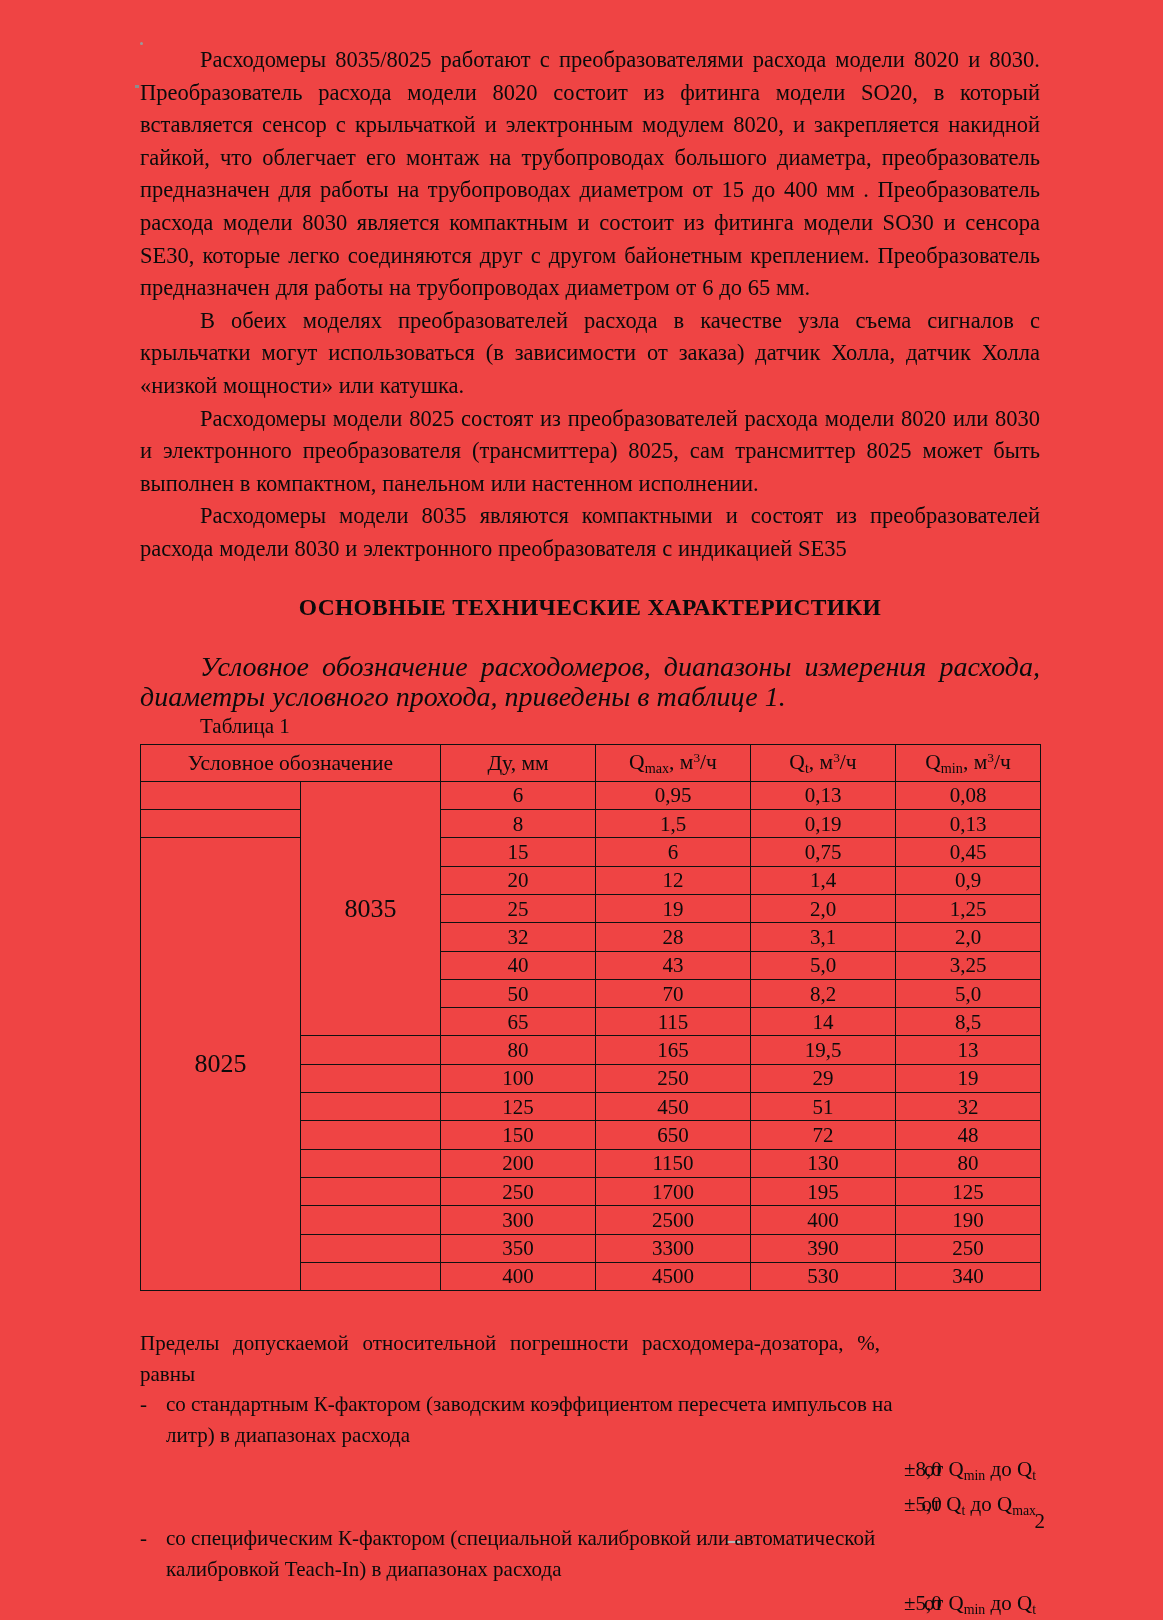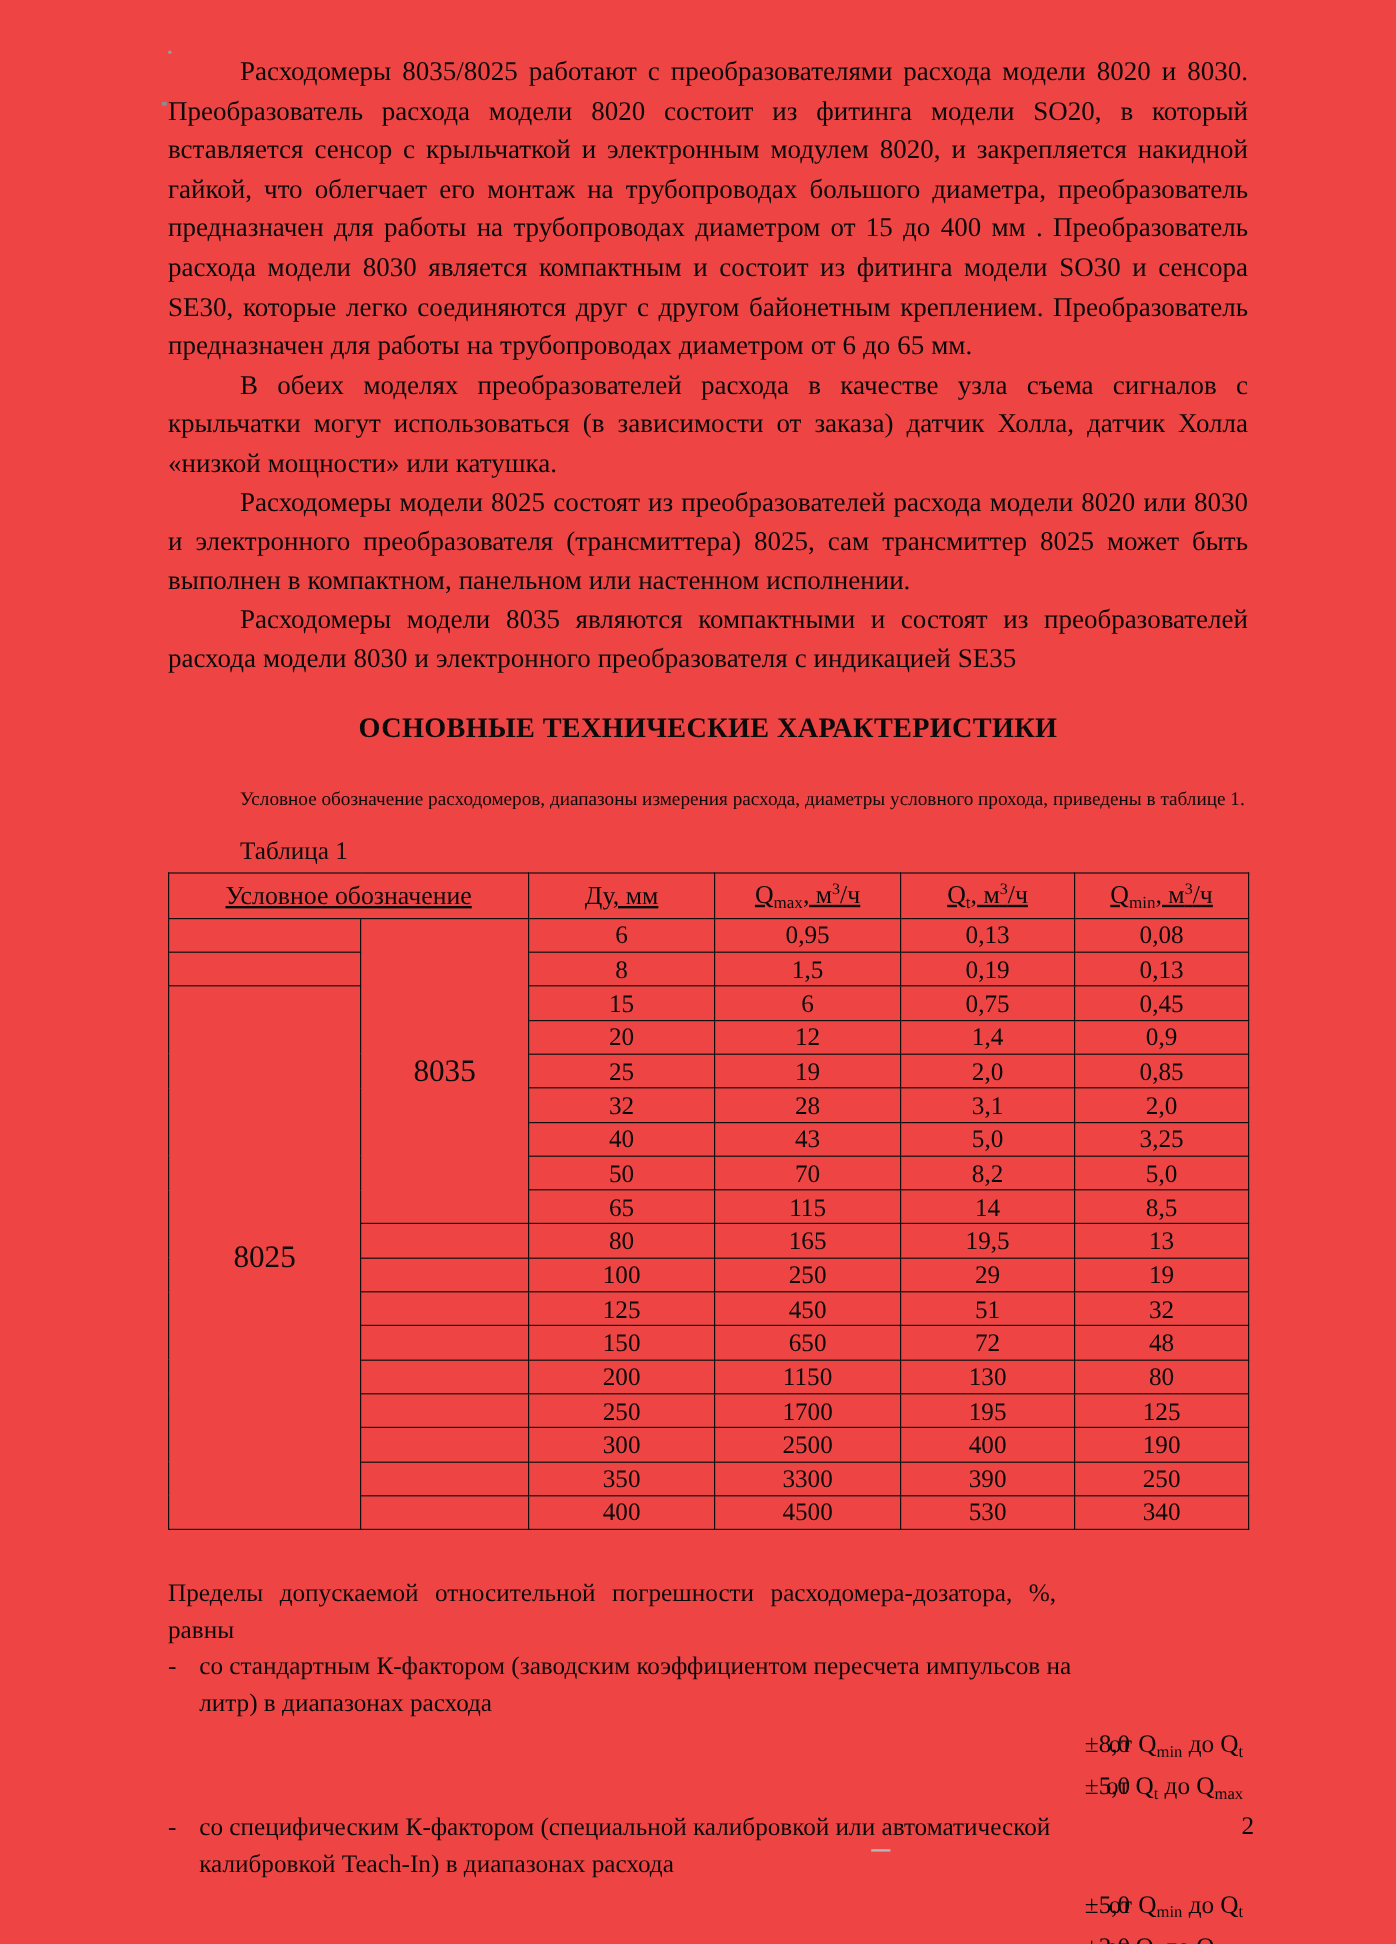--- a/index.html
+++ b/index.html
@@ -45,26 +45,27 @@
     font-size: 23.5px;
     line-height: 30px;
     text-align: center;
     text-indent: 0;
     letter-spacing: 0.3px;
     margin: 26px 0 0 0;
   }
 
   
   .table-lead {
-    font-size: 16px;
+    font-size: 28px;
     line-height: 30px;
     text-align: justify;
     text-indent: 60px;
     text-align-last: left;
-    margin: 30px 0 13px 0;
+    margin: 30px 0 0 0;
+    font-style: italic;
   }
   .table-caption {
     font-size: 21px;
     line-height: 28px;
     text-indent: 0;
     margin: 0 0 4px 60px;
   }
 
   
   table.spec {
@@ -81,21 +82,20 @@
     vertical-align: middle;
     font-weight: normal;
     height: 27.3px;
     line-height: 26px;
     overflow: hidden;
     white-space: nowrap;
   }
   table.spec th {
     height: 30px;
     font-size: 21.5px;
-    text-decoration: underline;
   }
   table.spec td.model {
     font-size: 26px;
   }
   .sub { font-size: 0.66em; vertical-align: -0.28em; }
   .sup { font-size: 0.62em; vertical-align: 0.55em; }
 
   col.c-desig-a { width: 160px; }
   col.c-desig-b { width: 140px; }
   col.c-dy      { width: 155px; }
@@ -243,21 +243,21 @@
           <tr>
             <td>20</td>
             <td>12</td>
             <td>1,4</td>
             <td>0,9</td>
           </tr>
           <tr>
             <td>25</td>
             <td>19</td>
             <td>2,0</td>
-            <td>0,85</td>
+            <td>1,25</td>
           </tr>
           <tr>
             <td>32</td>
             <td>28</td>
             <td>3,1</td>
             <td>2,0</td>
           </tr>
           <tr>
             <td>40</td>
             <td>43</td>

